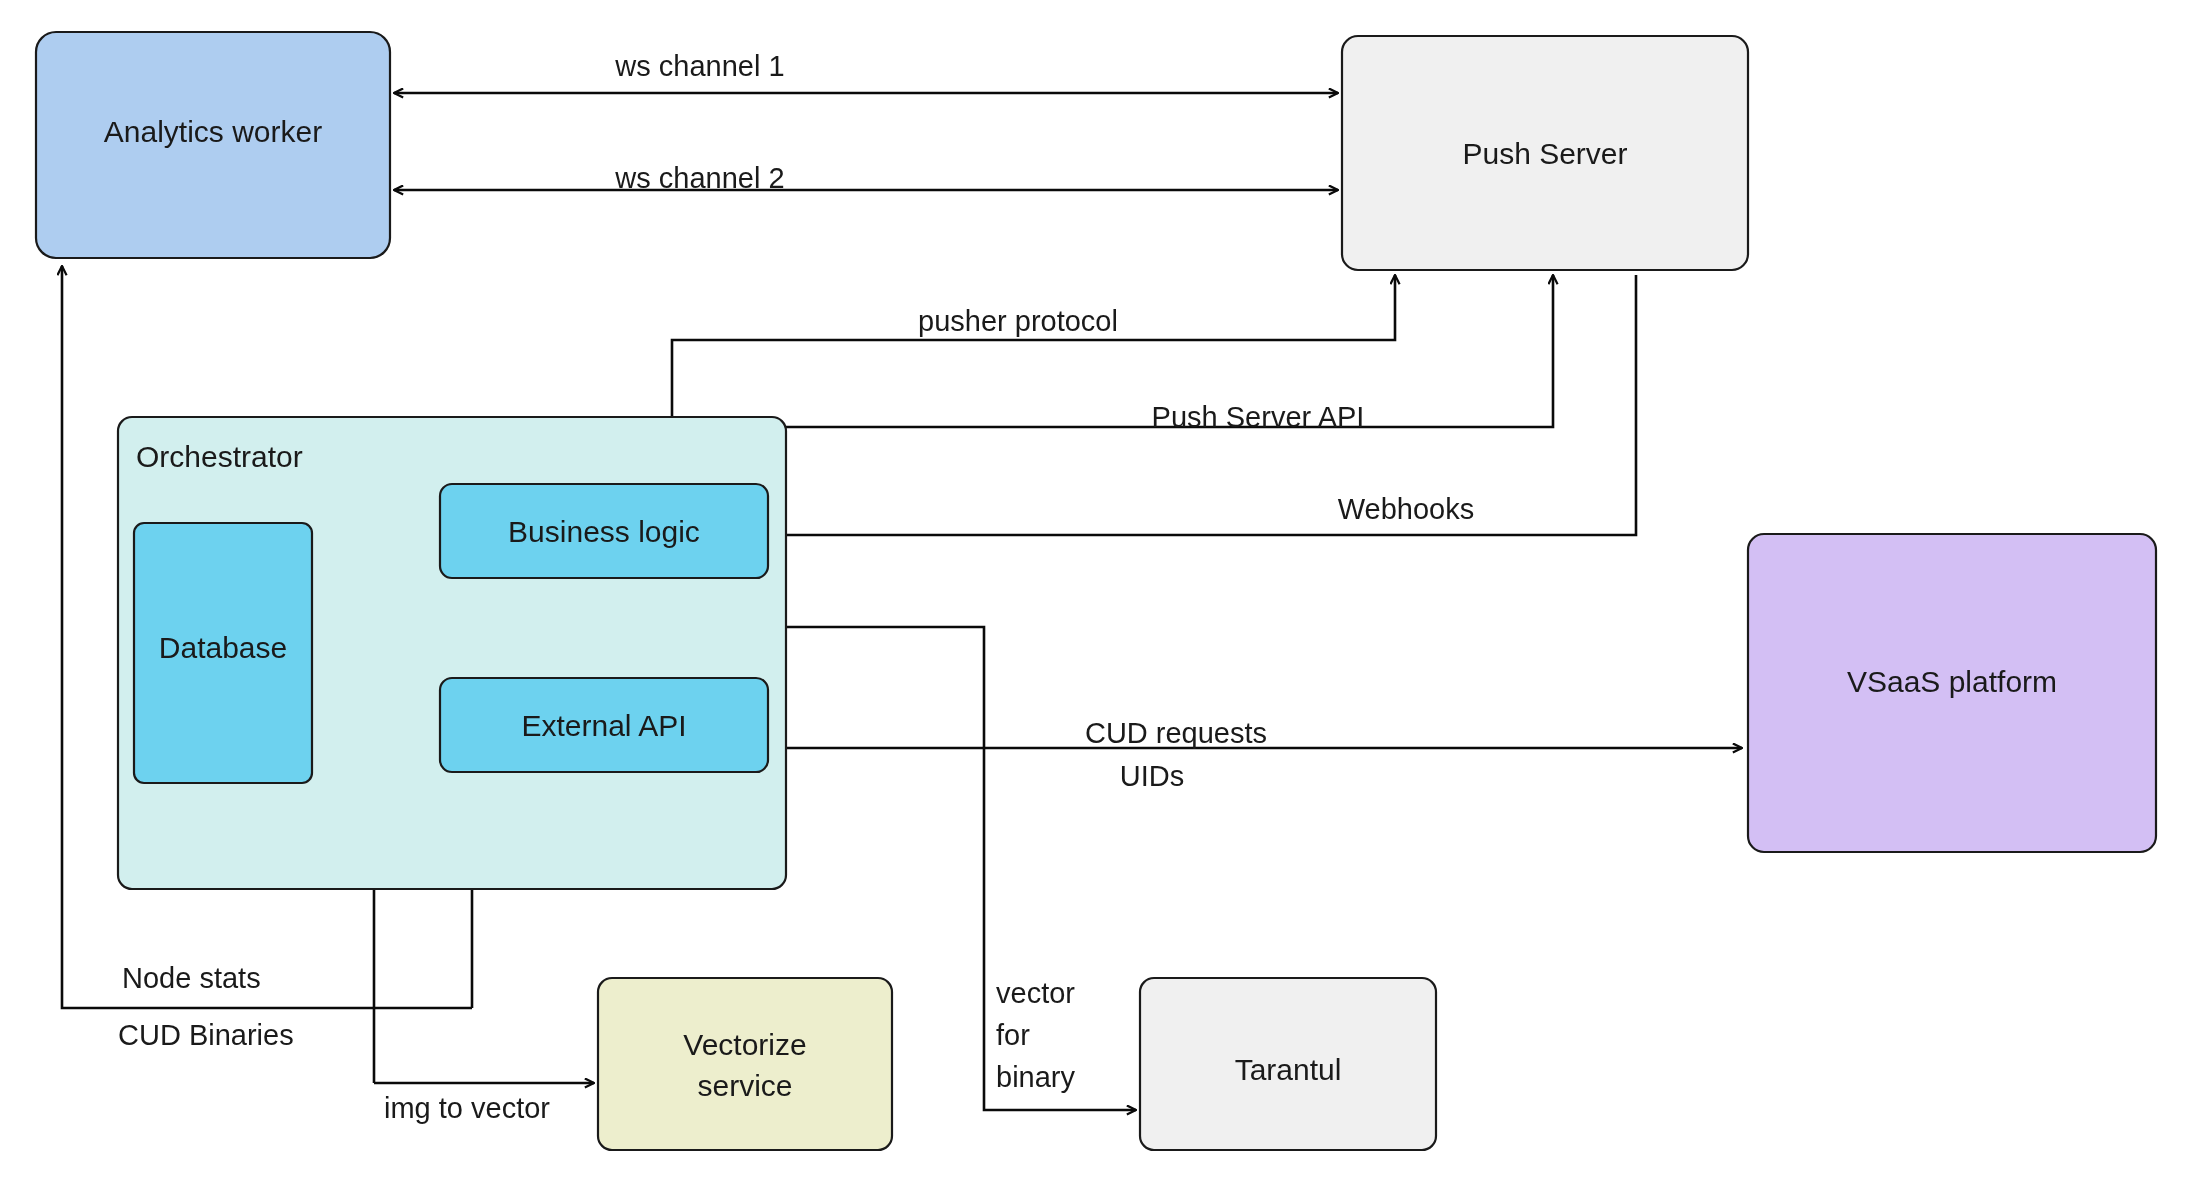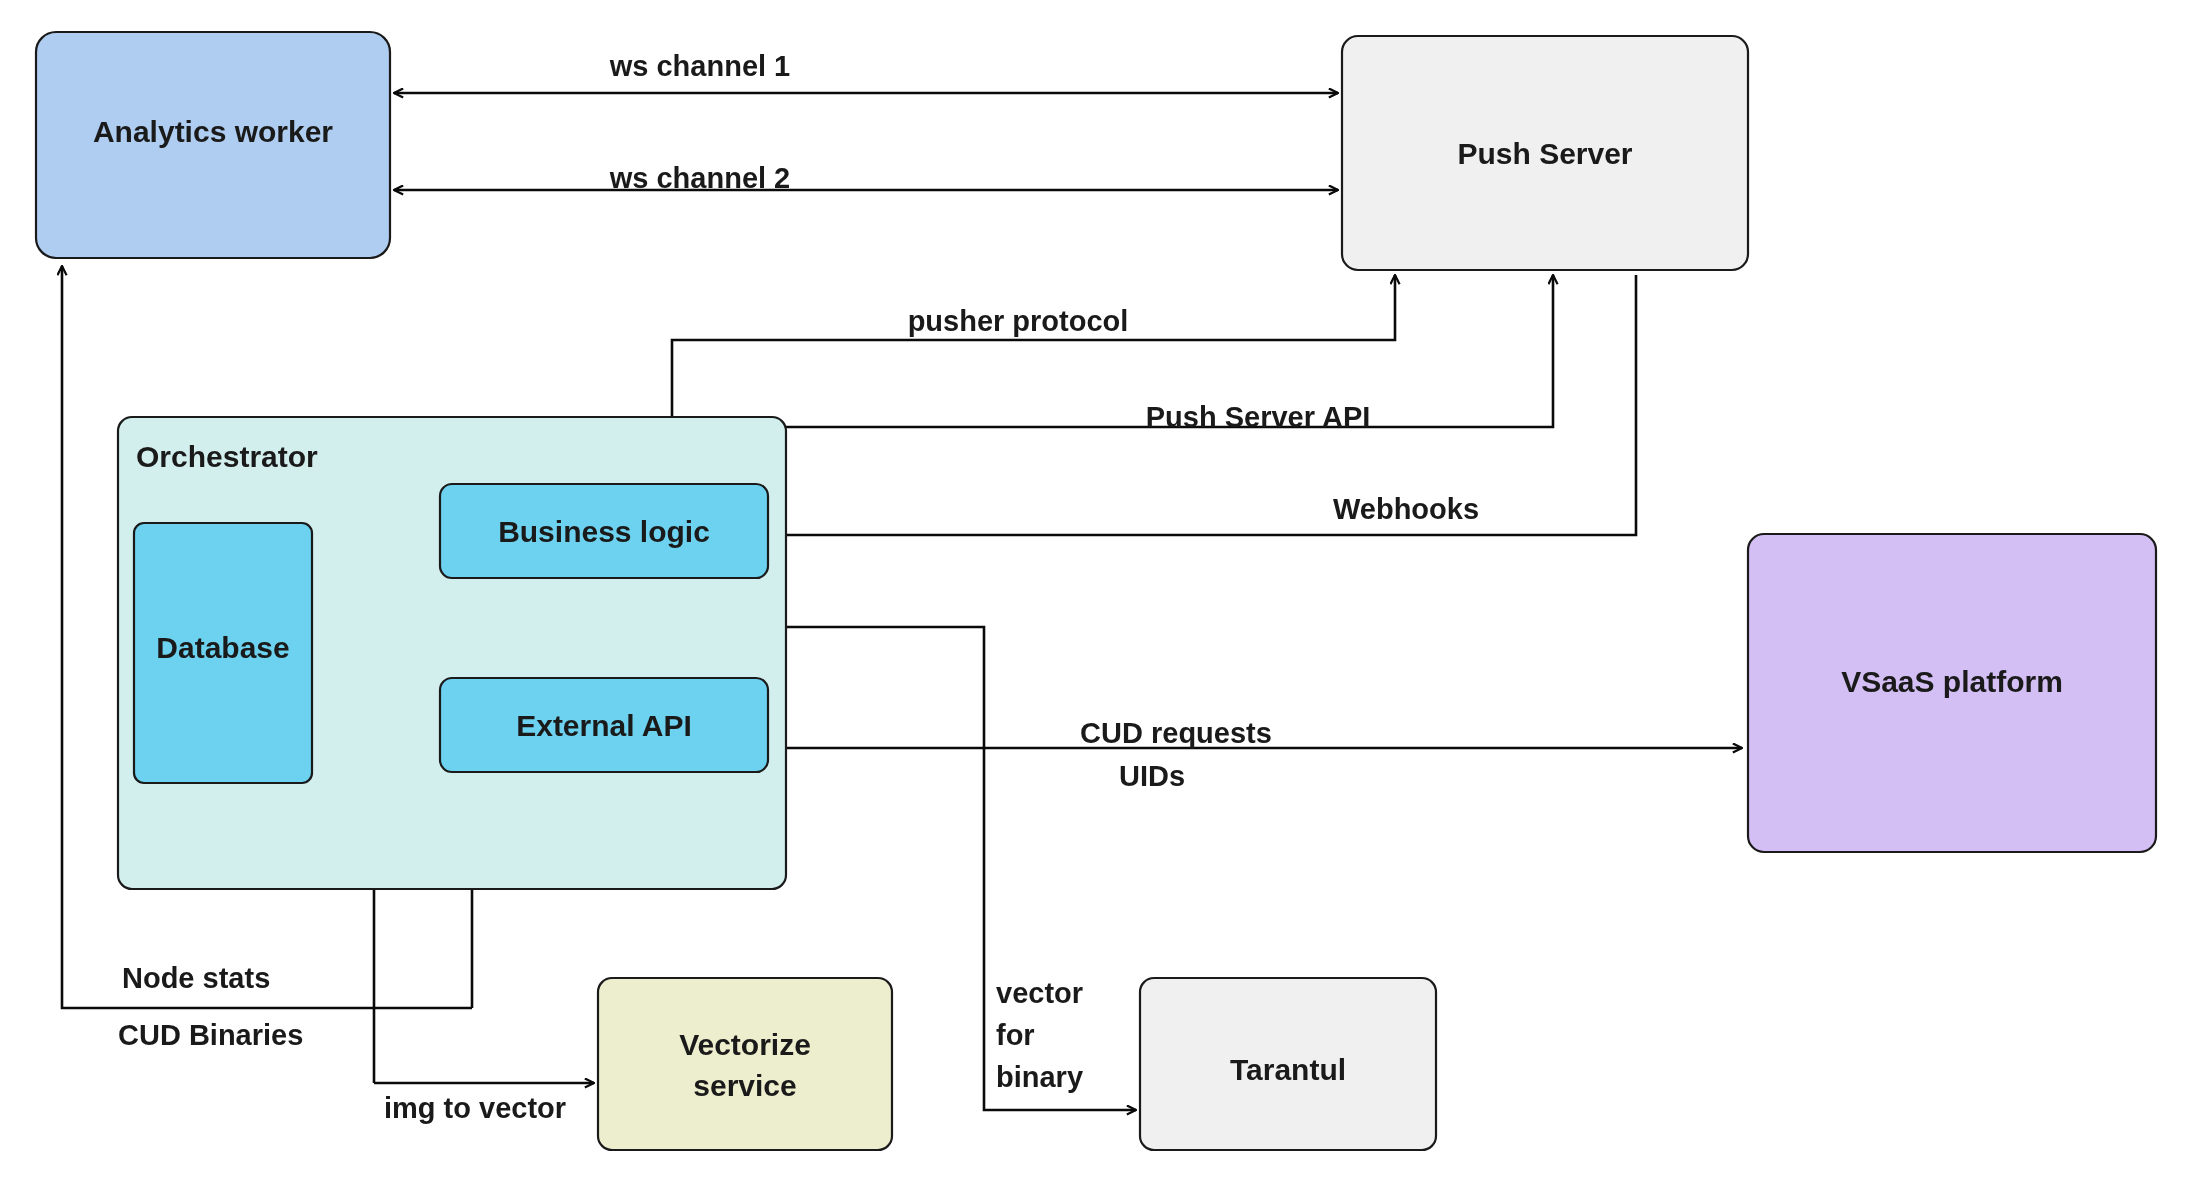--- a/index.html
+++ b/index.html
@@ -10,21 +10,20 @@
   }
   body {
     font-family: "Liberation Sans", sans-serif;
   }
   #diagram-root {
     position: relative;
     width: 2206px;
     height: 1180px;
     background: #ffffff;
     overflow: hidden;
-    font-weight: bold;
   }
   svg.canvas {
     position: absolute;
     top: 0;
     left: 0;
     width: 2206px;
     height: 1180px;
   }
   .node-rect {
     stroke: #1a1a1a;

